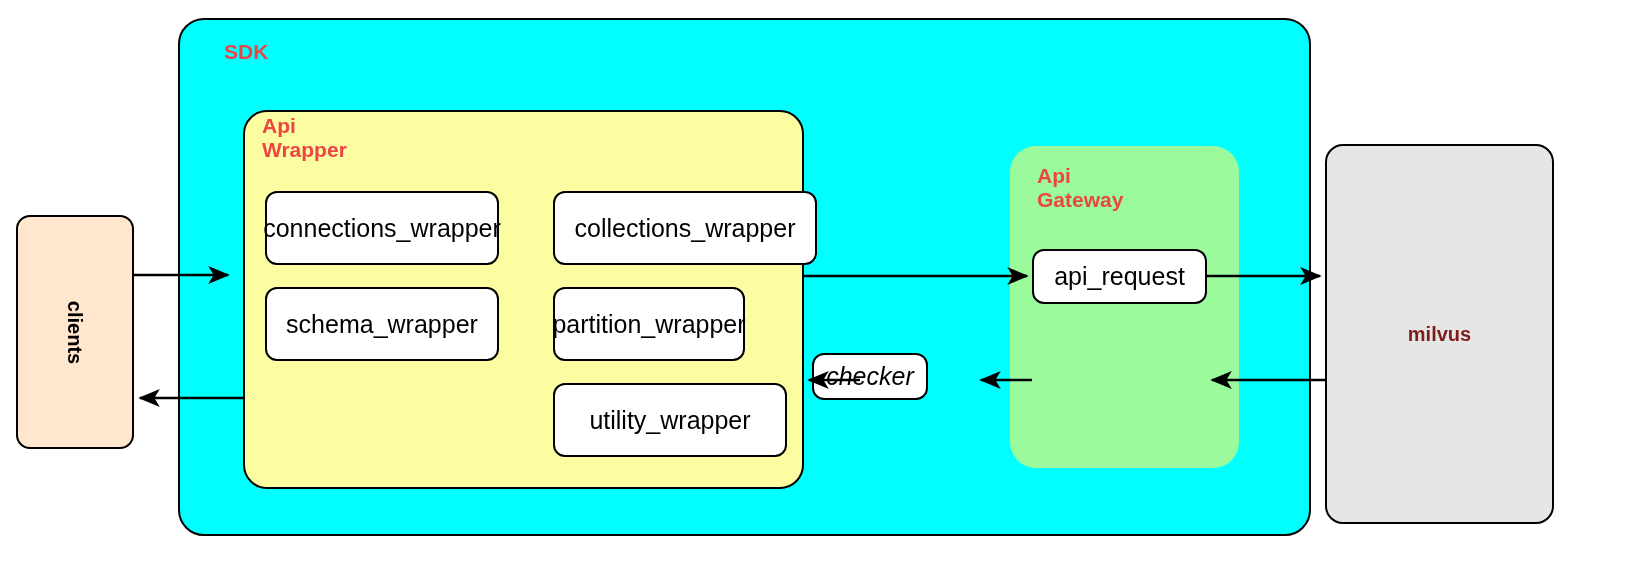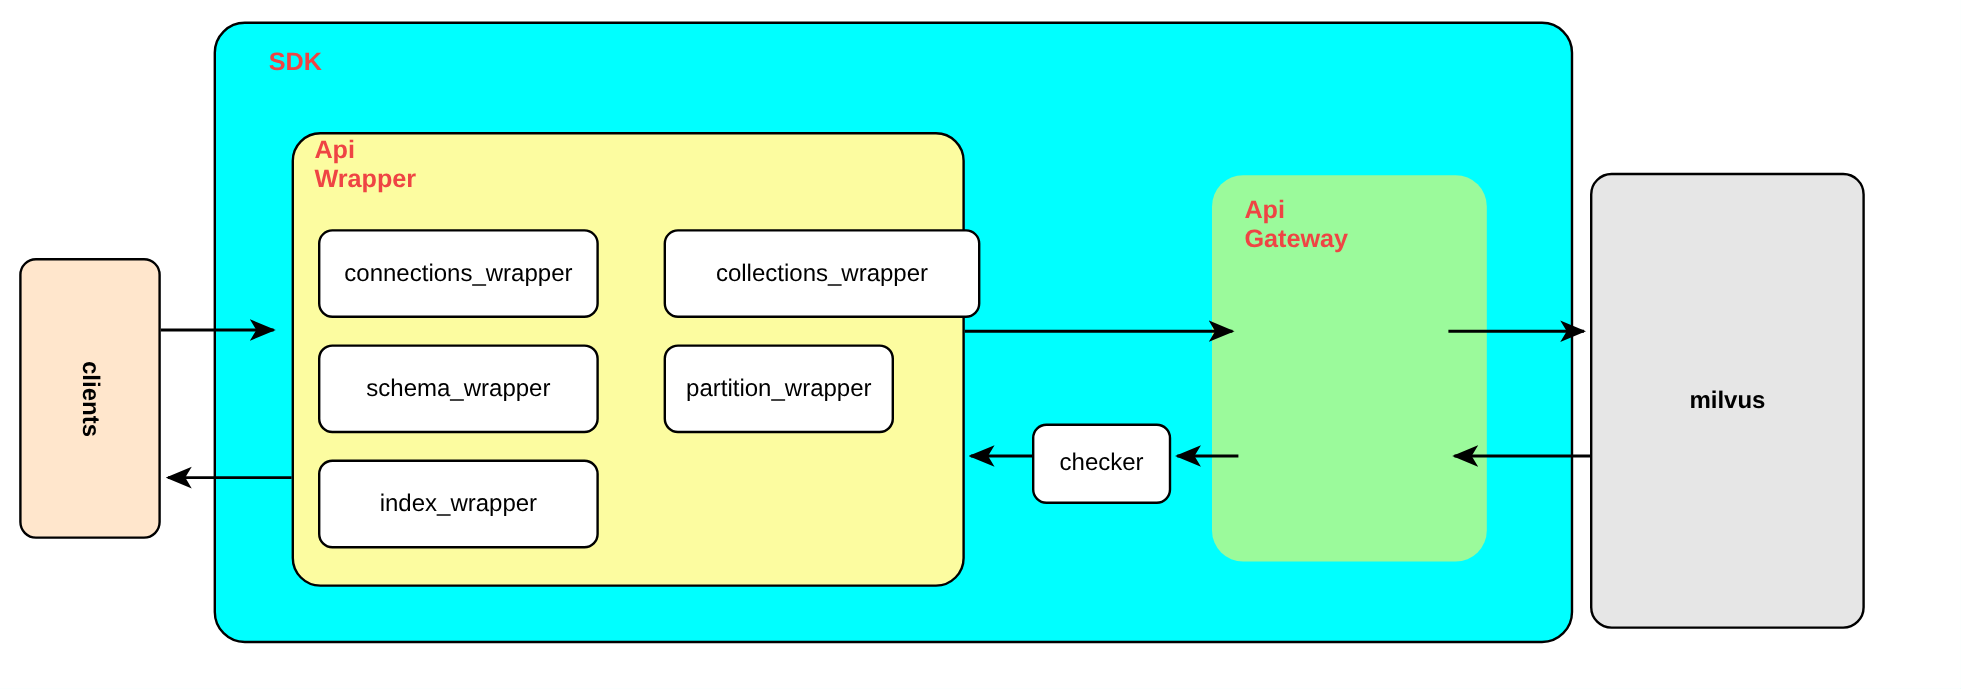--- a/index.html
+++ b/index.html
@@ -78,39 +78,39 @@
   
   .node {
     position: absolute;
     box-sizing: border-box;
     background: #FFFFFF;
     border: 2px solid #000000;
     border-radius: 12px;
     display: flex;
     align-items: center;
     justify-content: center;
-    font-size: 20px;
+    font-size: 25px;
     color: #000000;
     text-align: center;
   }
 
   
   #node-connections-wrapper { left: 265px; top: 191px;  width: 234px; height: 74px; }
   #node-collections-wrapper { left: 553px; top: 191px;  width: 264px; height: 74px; }
   #node-schema-wrapper      { left: 265px; top: 287px;  width: 234px; height: 74px; }
   #node-partition-wrapper   { left: 553px; top: 287px;  width: 192px; height: 74px; }
   #node-index-wrapper       { left: 265px; top: 383px;  width: 234px; height: 74px; }
   #node-utility-wrapper     { left: 553px; top: 383px;  width: 234px; height: 74px; }
 
   
   #node-api-request  { left: 1032px; top: 249px; width: 175px; height: 55px; }
   #node-api-response { left: 1032px; top: 353px; width: 175px; height: 55px; }
 
   
-  #node-checker { left: 860px; top: 353px; width: 116px; height: 67px; }
+  #node-checker { left: 812px; top: 353px; width: 116px; height: 47px; font-style: italic; }
 
   
   #node-clients {
     position: absolute;
     left: 16px;
     top: 215px;
     width: 118px;
     height: 234px;
     box-sizing: border-box;
     background: #FFE6CC;
@@ -136,21 +136,21 @@
     height: 380px;
     box-sizing: border-box;
     background: #E6E6E6;
     border: 2px solid #000000;
     border-radius: 18px;
     display: flex;
     align-items: center;
     justify-content: center;
     font-size: 20px;
     font-weight: bold;
-    color: #000000;
+    color: #7f1d1d;
   }
 
   
   .connector {
     position: absolute;
     pointer-events: none;
   }
   .connector svg { display: block; overflow: visible; }
 </style>
 </head>
@@ -166,22 +166,23 @@
 Wrapper</div>
 
   <div class="region" id="api-gateway-region"></div>
   <div class="region-label" id="api-gateway-label">Api
 Gateway</div>
 
   <div class="node" id="node-connections-wrapper">connections_wrapper</div>
   <div class="node" id="node-collections-wrapper">collections_wrapper</div>
   <div class="node" id="node-schema-wrapper">schema_wrapper</div>
   <div class="node" id="node-partition-wrapper">partition_wrapper</div>
-  <div class="node" id="node-index-wrapper">index_wrapper</div>
-
+  <div class="node" id="node-utility-wrapper">utility_wrapper</div>
+
+  <div class="node" id="node-api-request">api_request</div>
 
   <div class="node" id="node-checker">checker</div>
 
   <div id="node-clients">
     <span id="clients-label">clients</span>
   </div>
 
   <div id="node-milvus">milvus</div>
 
   <div class="connector" id="connectors-layer">

